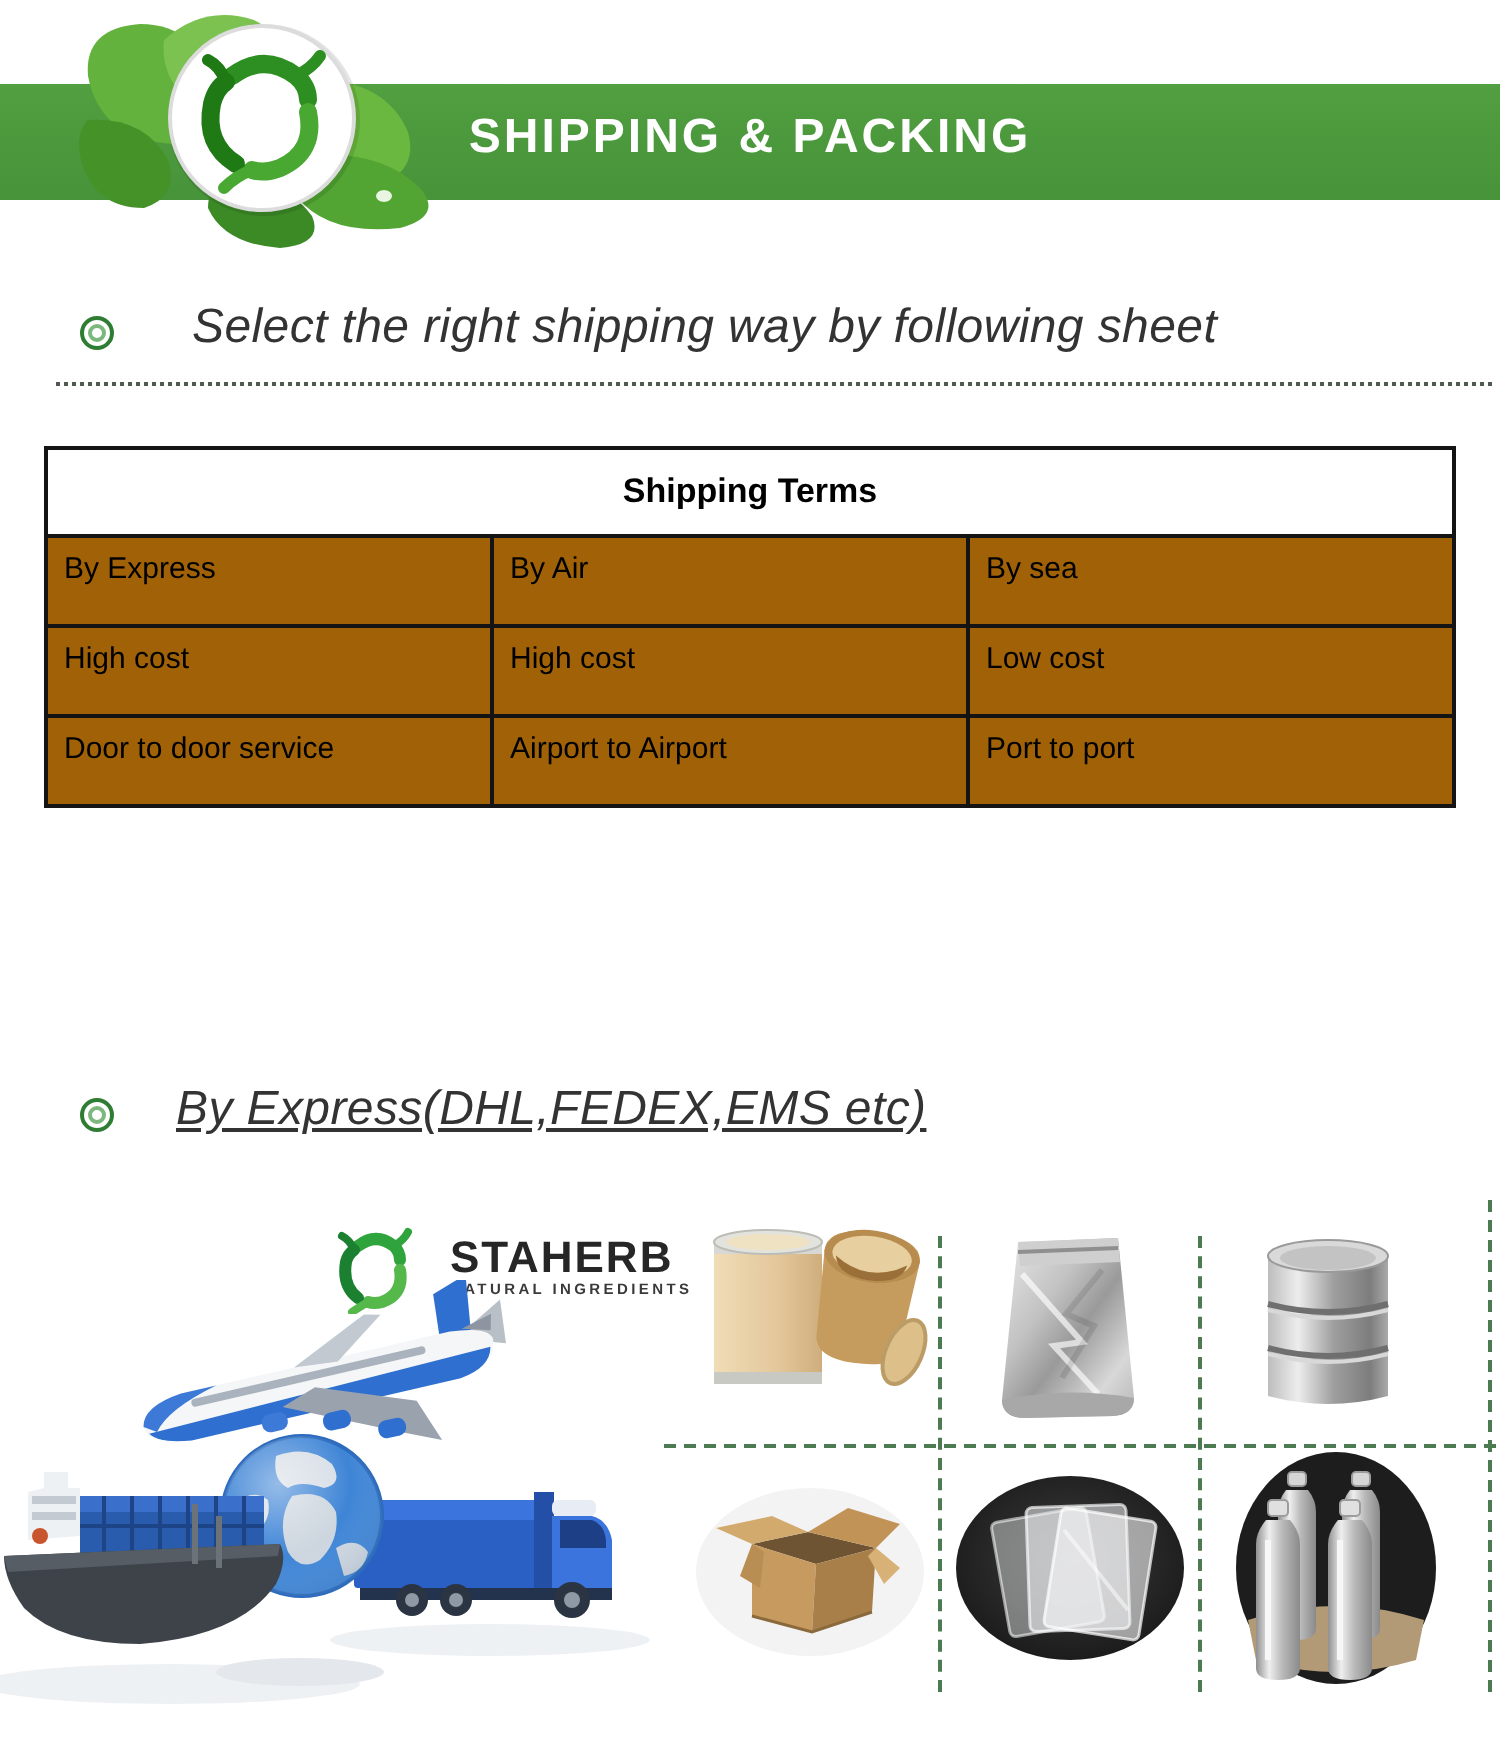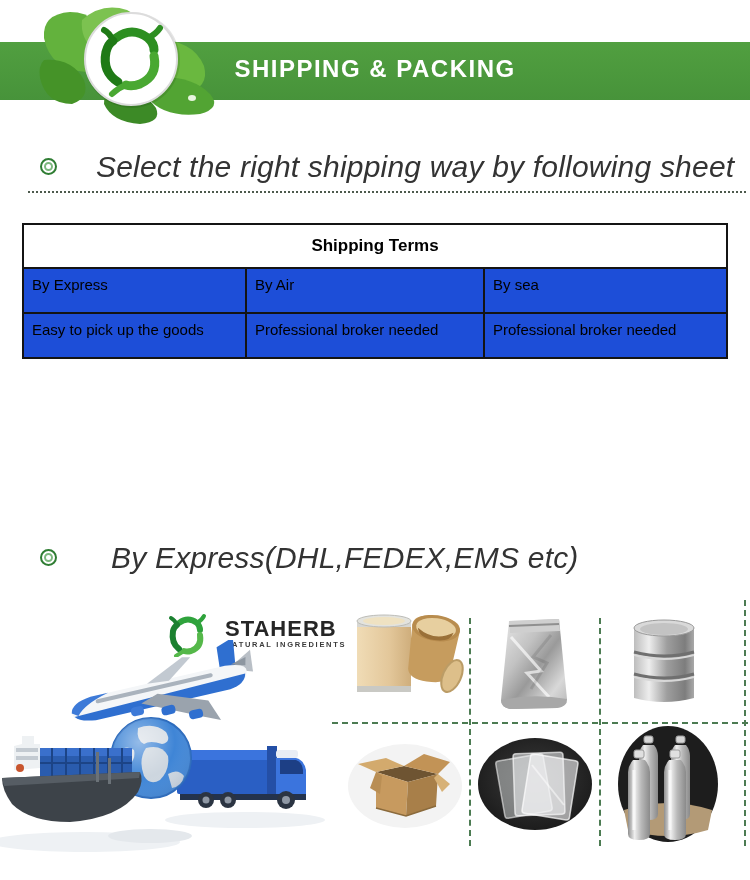--- a/index.html
+++ b/index.html
@@ -17,41 +17,41 @@
     color:#ffffff;font-size:24px;font-weight:bold;letter-spacing:1.5px;
   }
   .header-logo{position:absolute;left:32px;top:0px;width:195px;height:125px;}
   
   .bullet{
     position:absolute;width:13px;height:13px;border:2px solid #2f7d33;border-radius:50%;
     display:flex;align-items:center;justify-content:center;background:#fff;
   }
   .bullet-inner{width:5px;height:5px;border:2px solid #7cb87e;border-radius:50%;}
   .section-heading{
-    position:absolute;font-style:italic;font-size:30px;color:#333;letter-spacing:0.2px;
+    position:absolute;font-style:italic;font-size:24px;color:#333;letter-spacing:0.2px;
     white-space:nowrap;
     text-align:center;
   }
   .dotted-rule{
     position:absolute;left:28px;top:191px;width:718px;height:0;
     border-bottom:2px dotted #4d5a4d;
   }
   
   table.ship{
     position:absolute;left:22px;top:223px;width:704px;
     border-collapse:collapse;table-layout:fixed;
   }
   table.ship,table.ship th,table.ship td{border:2px solid #141414;}
   table.ship th{
     height:40px;font-size:17px;font-weight:bold;color:#000;text-align:center;
     vertical-align:middle;background:#fff;margin-top:28px;
   }
   table.ship td{
     height:36px;font-size:15px;color:#000;vertical-align:top;
-    padding:7px 0 0 8px;background:#1d4ed8;overflow:hidden;white-space:nowrap;
+    padding:7px 0 0 8px;background:#a16207;overflow:hidden;white-space:nowrap;
   }
   .col1{width:223px;} .col2{width:238px;} .col3{width:243px;}
   
   .brand{position:absolute;left:167px;top:611px;display:flex;align-items:center;}
   .brand-text{margin-left:16px;}
   .brand-name{font-size:22px;font-weight:bold;color:#262626;letter-spacing:1px;line-height:20px;}
   .brand-tagline{font-size:7.5px;font-weight:bold;color:#3a3a3a;letter-spacing:1.7px;margin-top:1px;}
   
   .collage{position:absolute;left:0px;top:640px;width:340px;height:230px;}
   .grid-photo{position:absolute;}
@@ -103,31 +103,36 @@
   <tbody>
       <tr>
     <th colspan="3">Shipping Terms</th>
   </tr>
   <tr>
     <td>By Express</td>
     <td>By Air</td>
     <td>By sea</td>
   </tr>
   <tr>
-    <td>Easy to pick up the goods</td>
-    <td>Professional broker needed</td>
-    <td>Professional broker needed</td>
+    <td>High cost</td>
+    <td>High cost</td>
+    <td>Low cost</td>
+  </tr>
+  <tr>
+    <td>Door to door service</td>
+    <td>Airport to Airport</td>
+    <td>Port to port</td>
   </tr>
 </tbody>
   </table>
 
 <div class="bullet" style="left:40px;top:549px;">
   <div class="bullet-inner"></div>
 </div>
-<div class="section-heading" style="left:111px;top:541px;">By Express(DHL,FEDEX,EMS etc)</div>
+<div class="section-heading" style="left:88px;top:541px;text-decoration:underline;">By Express(DHL,FEDEX,EMS etc)</div>
 
 <div class="brand">
   <svg width="42" height="46" viewBox="0 0 42 46">
     <g stroke-linecap="round" fill="none">
       <path d="M12,12 Q21,5 30,12 Q33,15 33,19" stroke="#2fa33c" stroke-width="6"></path>
       <path d="M33,24 Q35,36 24,40 Q20,41 17,40" stroke="#55b84a" stroke-width="6"></path>
       <path d="M12,38 Q4,32 6,20 Q7,16 10,14" stroke="#1b8130" stroke-width="6"></path>
       <path d="M30,12 Q35,9 37,5" stroke="#2fa33c" stroke-width="4"></path>
       <path d="M17,40 Q12,43 9,45" stroke="#55b84a" stroke-width="4"></path>
       <path d="M10,14 Q8,9 4,7" stroke="#1b8130" stroke-width="4"></path>

